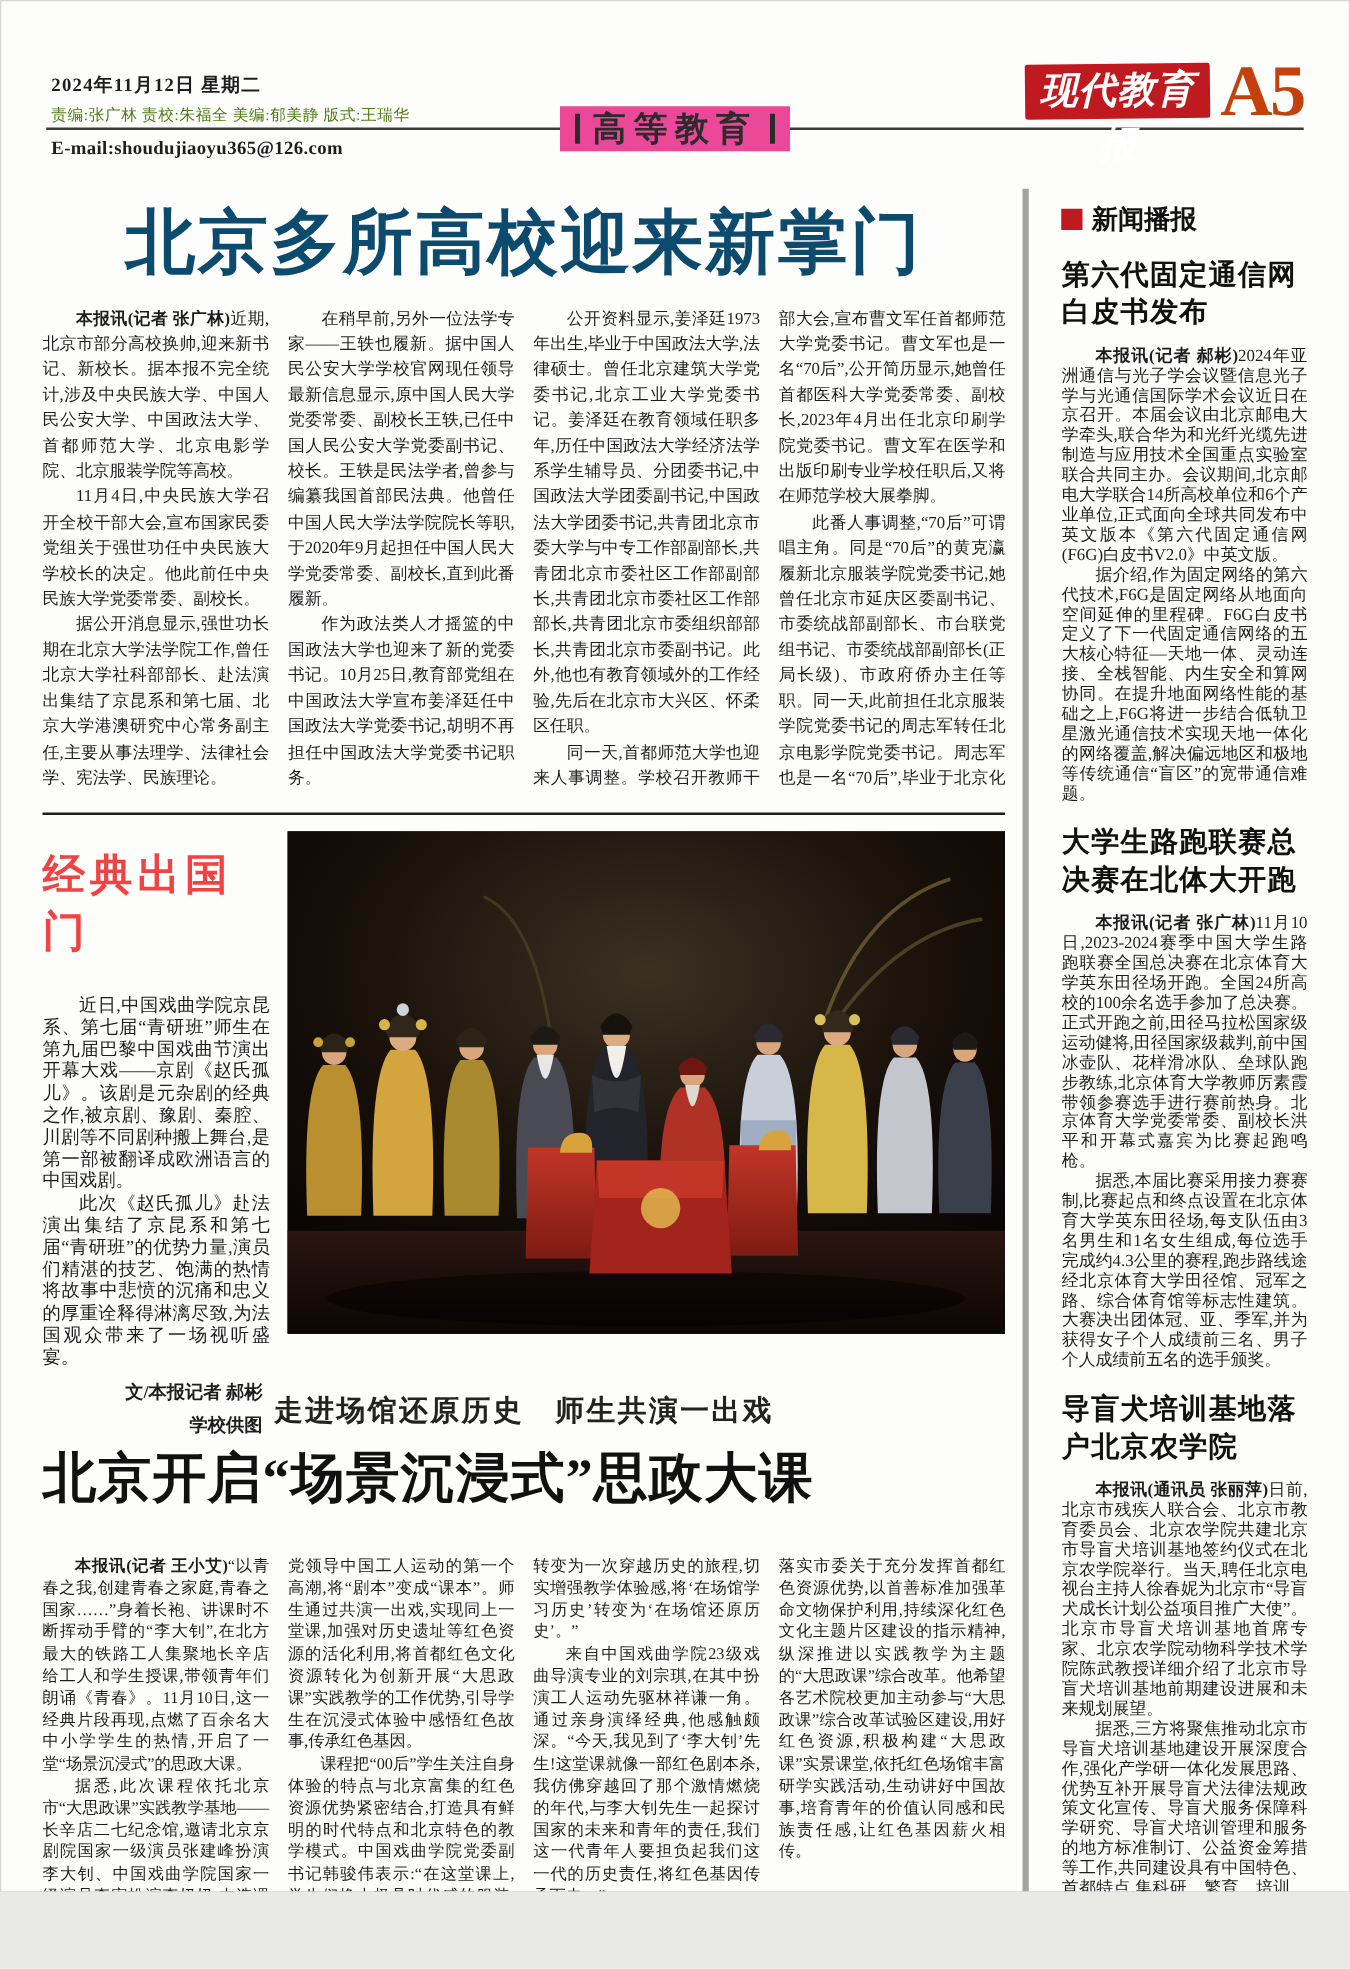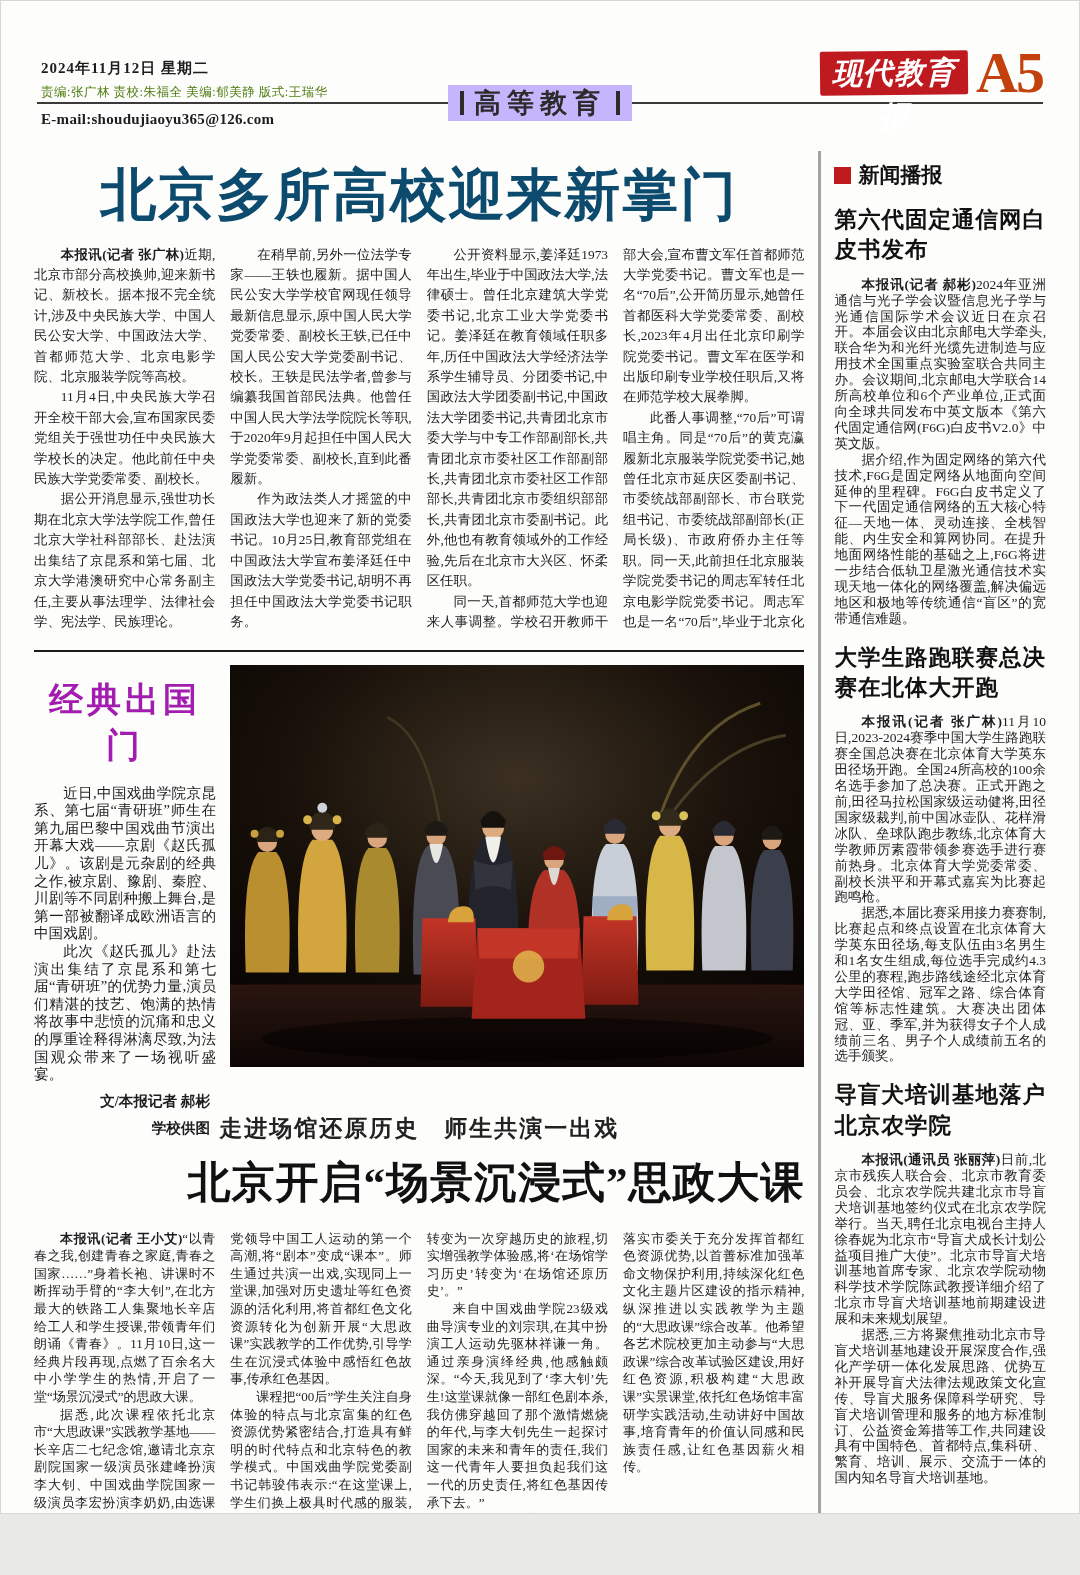--- a/index.html
+++ b/index.html
@@ -11,57 +11,57 @@
   }
   
   .header{position:relative;height:150px;}
   .hdr-rule{position:absolute;left:36px;right:36px;top:101px;border-top:2px solid #3a3a3a;}
   .hdr-left{position:absolute;left:40px;top:58px;}
   .date-line{font-size:15px;font-weight:bold;letter-spacing:1px;}
   .staff-line{font-size:12.5px;margin-top:6px;color:#4d7c0f;letter-spacing:.5px;}
   .email-line{position:absolute;left:40px;top:110px;font-size:15px;font-weight:bold;letter-spacing:.3px;}
   .section-banner{
     position:absolute;left:50%;top:84px;transform:translateX(-50%);
-    background:#c4b5fd;padding:0 12px;font-size:27px;font-weight:bold;
+    background:#ec4899;padding:0 12px;font-size:27px;font-weight:bold;
     letter-spacing:6px;display:flex;align-items:center;gap:10px;color:#2b2b2b;
   }
   .section-bar{display:inline-block;width:4px;height:24px;background:#2b2b2b;}
   .masthead-wrap{position:absolute;right:36px;top:50px;display:flex;align-items:flex-start;gap:8px;}
   .masthead{
     background:#bf1a20;color:#fff;width:148px;height:44px;line-height:44px;
     text-align:center;font-size:30px;font-weight:bold;font-style:italic;
     letter-spacing:1px;border-radius:2px;transform:rotate(-.6deg);
   }
   .page-no{font-size:58px;font-weight:900;color:#c2410c;line-height:44px;letter-spacing:-2px;}
   
   .content{display:flex;padding:0 33px;}
   .main{width:786px;padding-right:14px;box-sizing:border-box;}
-  .sidebar{width:228px;border-left:3px solid #a3a3a3;padding-left:13px;box-sizing:border-box;height:1412px;overflow:hidden;}
+  .sidebar{width:228px;border-left:5px solid #a3a3a3;padding-left:26px;box-sizing:border-box;height:1412px;overflow:hidden;}
   
   .main-headline{
     margin:14px 0 18px;text-align:center;font-size:56px;font-weight:900;
     letter-spacing:2px;line-height:1.1;color:#0c4a6e;
   }
   .article{text-align:justify;margin-top:11px;}
   .article p{margin:0;text-indent:2em;}
   .article p b{font-weight:bold;}
   .top-article{column-count:4;column-gap:15px;font-size:13.4px;line-height:20.4px;height:392px;overflow:hidden;}
   .section-rule{border-top:2.5px solid #1c1c1c;margin:13px 0 13px;}
   
   .middle-row{display:flex;gap:14px;height:402px;}
   .classic{width:182px;flex:none;}
-  .classic-title{margin:12px 0 16px;font-size:34px;font-weight:900;letter-spacing:4px;color:#a21caf;text-align:center;}
+  .classic-title{margin:12px 0 28px;font-size:34px;font-weight:900;letter-spacing:4px;color:#ef4444;}
   .classic-body{font-size:14.6px;line-height:17.6px;}
   .classic-credit{margin-top:8px;text-align:right;font-weight:bold;font-size:14.6px;padding-right:6px;}
   .photo-wrap{flex:1;background:#0c0907;}
   .photo-wrap svg{display:block;width:100%;height:100%;}
   
   .sizheng{margin-top:46px;}
   .kicker{text-align:center;font-size:23px;font-weight:700;letter-spacing:2px;color:#222;}
-  .sizheng-headline{margin:10px 0 18px;text-align:right;font-size:43px;font-weight:900;letter-spacing:1px;color:#111;}
+  .sizheng-headline{margin:10px 0 32px;text-align:left;font-size:43px;font-weight:900;letter-spacing:1px;color:#111;}
   .bottom-article{column-count:4;column-gap:15px;font-size:13px;line-height:17.6px;height:340px;overflow:hidden;}
   
   .news-header{display:flex;align-items:center;gap:7px;margin-top:10px;font-size:21px;font-weight:900;color:#111;}
   .red-square{width:17px;height:17px;background:#bf1a20;flex:none;}
   .sb-article{margin-top:16px;}
   .sb-article:first-of-type{margin-top:12px;}
   .sb-title{font-size:22.5px;font-weight:900;line-height:1.35;margin:0 0 8px;color:#111;letter-spacing:1px;}
   .sb-body{font-size:13.5px;line-height:15.9px;text-align:justify;}
   .sb-body p{margin:0;text-indent:2em;}
 </style>

